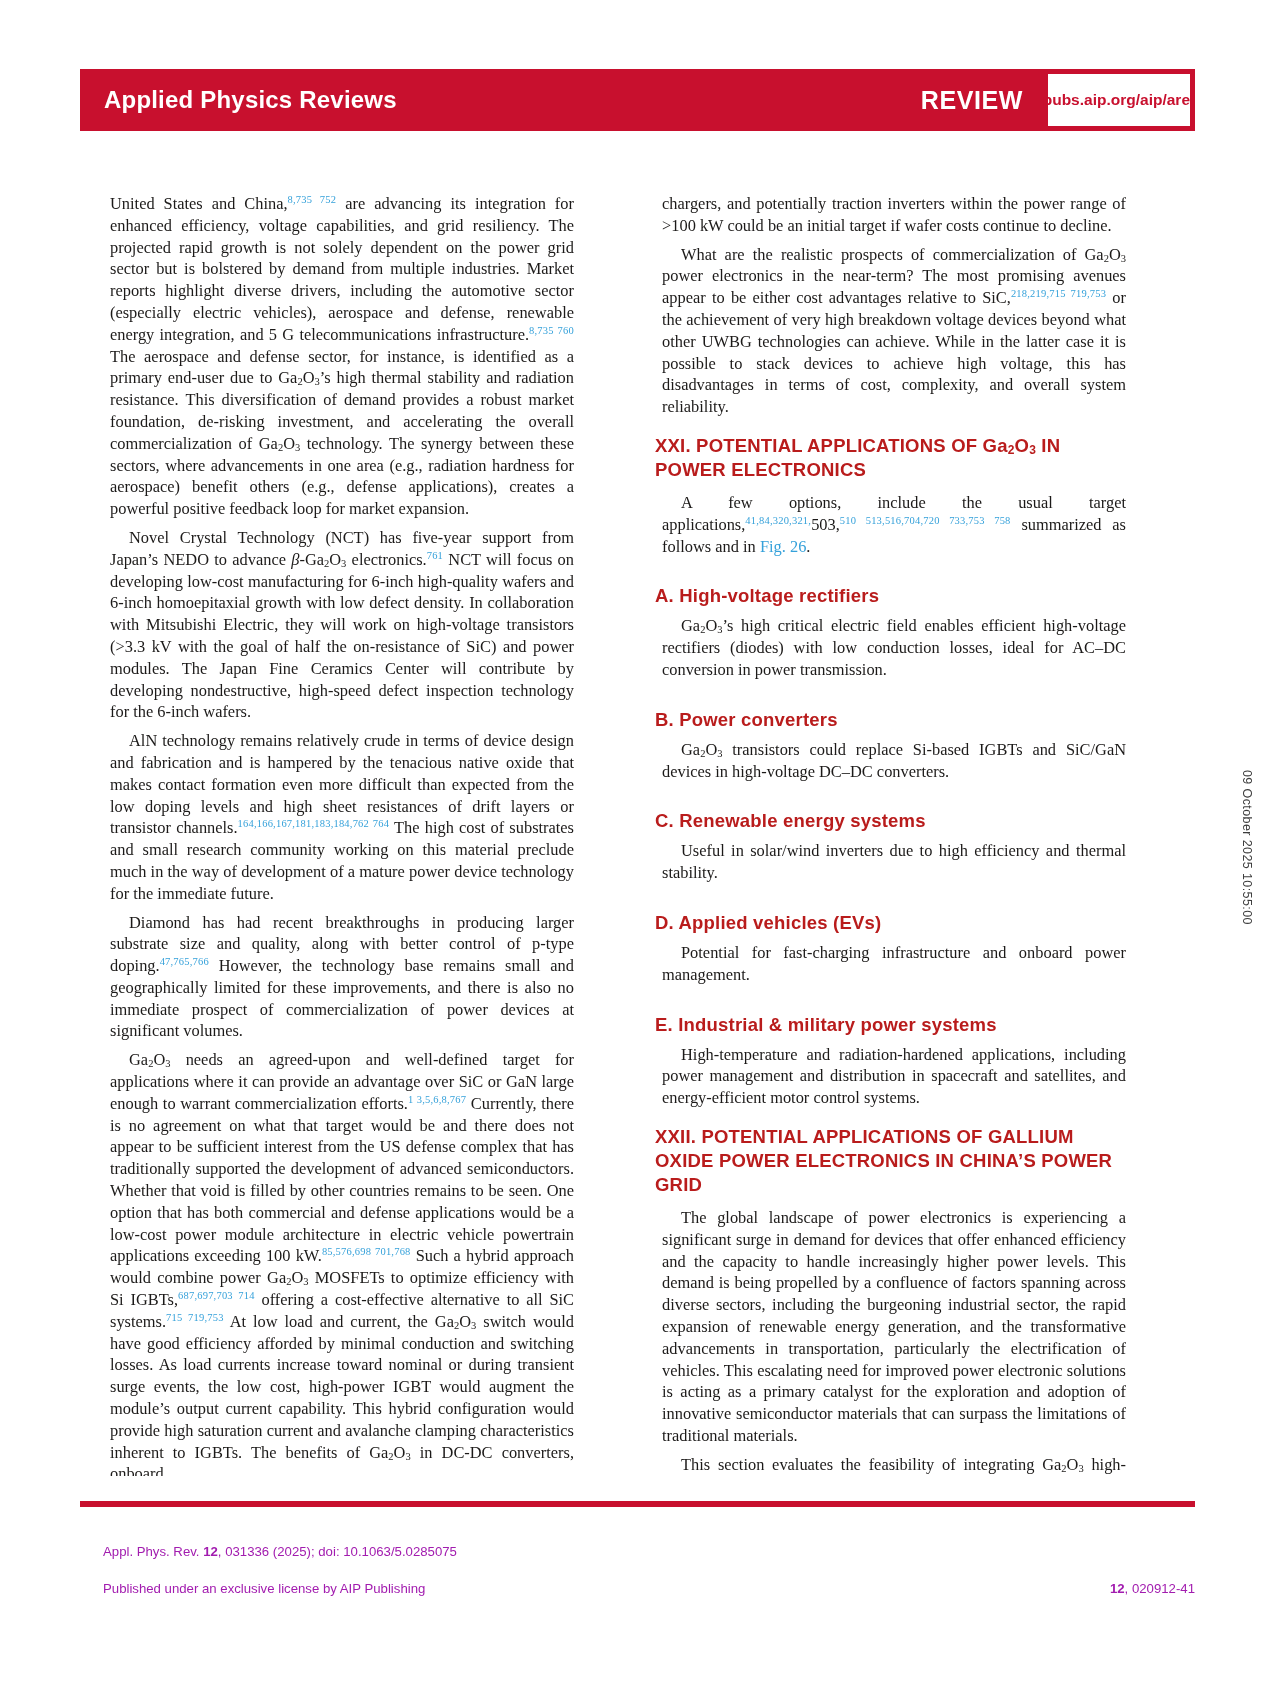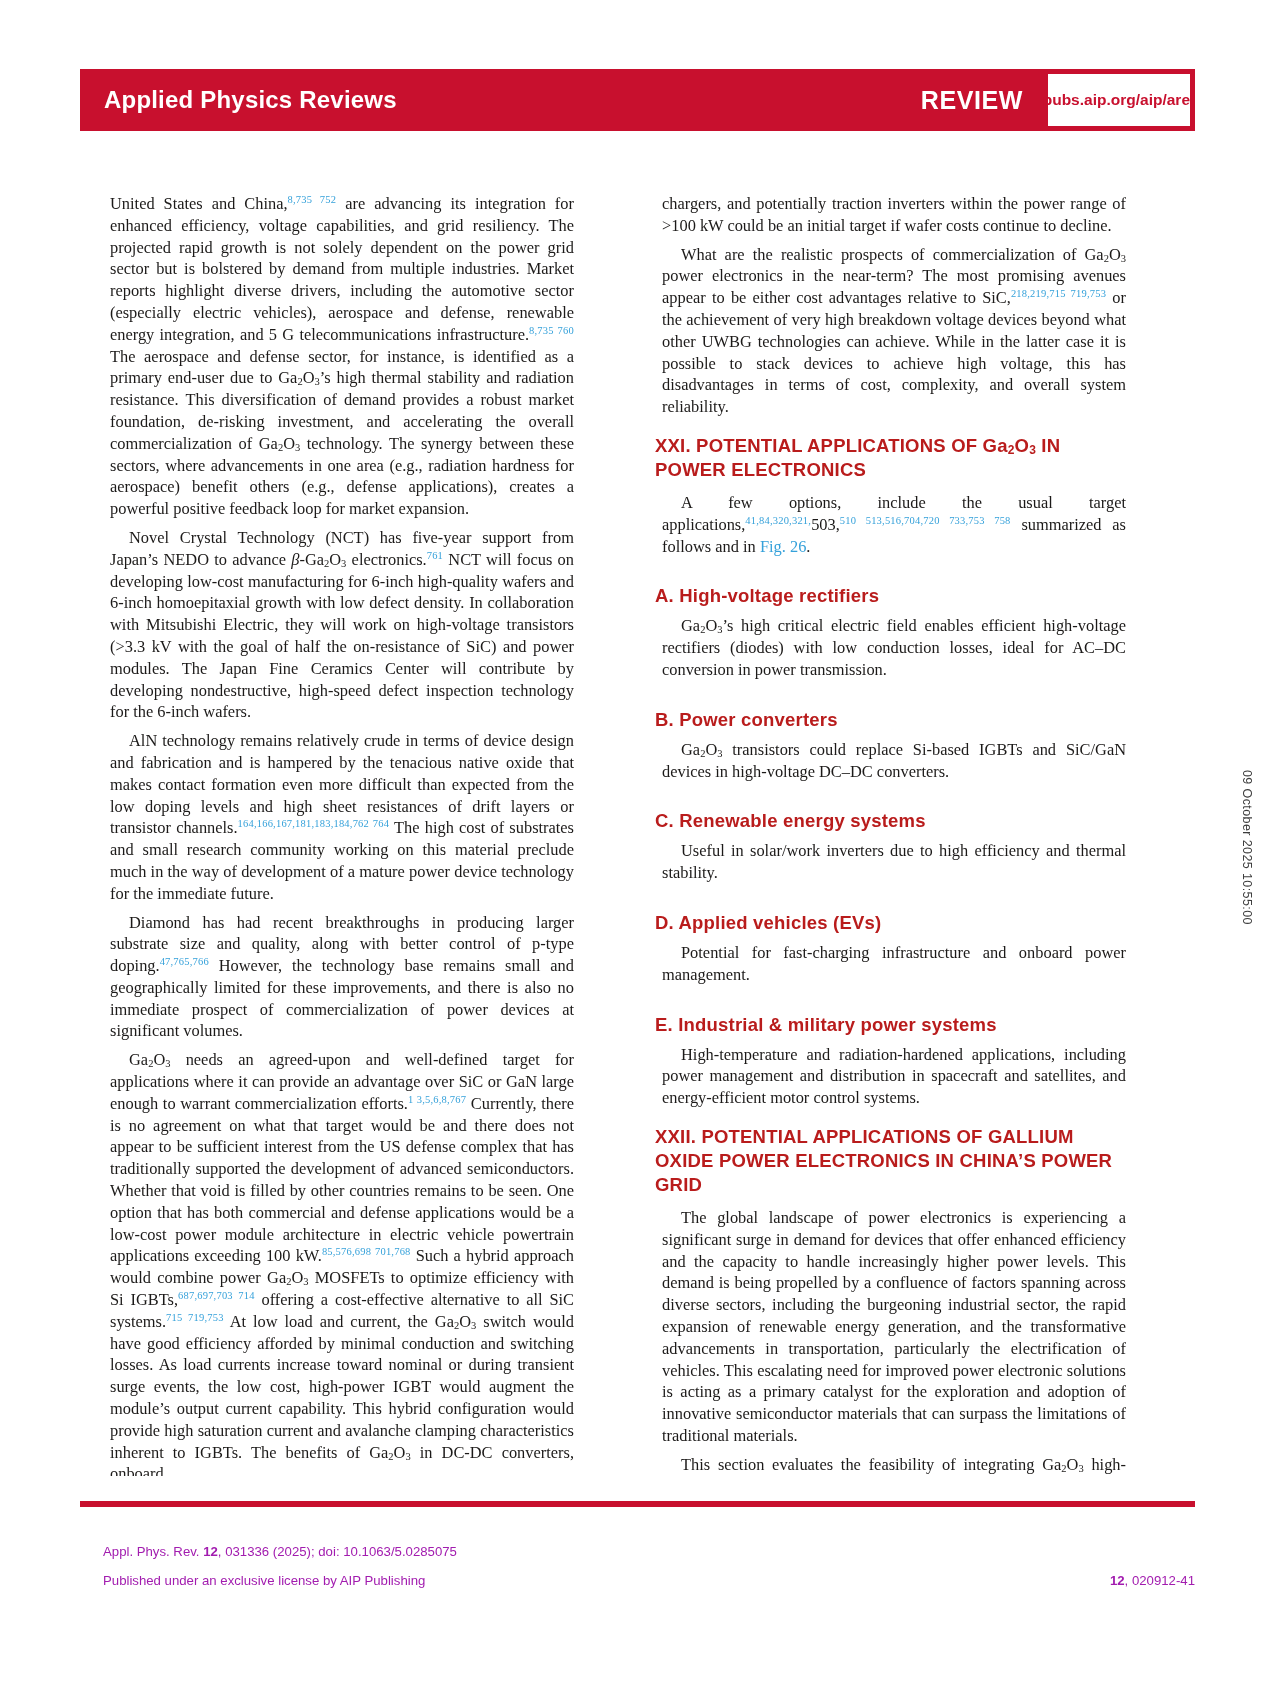--- a/index.html
+++ b/index.html
@@ -67,21 +67,21 @@
   .footer-rule{
     position:absolute;left:80px;top:1501px;width:1115px;height:6px;
     background:var(--accent-red,#C8102E);
   }
   .page-footer{
     position:absolute;left:103px;top:1544px;width:1092px;
     display:flex;justify-content:space-between;align-items:flex-end;
     font-family:"Liberation Sans","DejaVu Sans",sans-serif;
     font-size:13.2px;color:#a21caf;
   }
-  .license-line{margin-top:14px;}
+  .license-line{margin-top:22px;}
   .footer b{font-weight:bold;}
 </style>
 </head>
 <body>
 
 <header class="page-header">
   <div class="band">
     <span class="journal-title">Applied Physics Reviews</span>
     <span class="article-type">REVIEW</span>
   </div>
@@ -101,21 +101,21 @@
   <section class="col col-right">
       <p class="para">chargers, and potentially traction inverters within the power range of &gt;100 kW could be an initial target if wafer costs continue to decline.</p>
       <p class="para indent">What are the realistic prospects of commercialization of Ga<sub class="chem">2</sub>O<sub class="chem">3</sub> power electronics in the near-term? The most promising avenues appear to be either cost advantages relative to SiC,<sup class="cite">218,219,715 719,753</sup> or the achievement of very high breakdown voltage devices beyond what other UWBG technologies can achieve. While in the latter case it is possible to stack devices to achieve high voltage, this has disadvantages in terms of cost, complexity, and overall system reliability.</p>
       <h3 class="sec-heading">XXI. POTENTIAL APPLICATIONS OF Ga<sub class="chem">2</sub>O<sub class="chem">3</sub> IN POWER ELECTRONICS</h3>
       <p class="para indent">A few options, include the usual target applications,<sup class="cite">41,84,320,321,</sup>503,<sup class="cite">510 513,516,704,720 733,753 758</sup> summarized as follows and in <span class="fig-link">Fig. 26</span>.</p>
       <h3 class="sub-heading">A. High-voltage rectifiers</h3>
       <p class="para indent">Ga<sub class="chem">2</sub>O<sub class="chem">3</sub>’s high critical electric field enables efficient high-voltage rectifiers (diodes) with low conduction losses, ideal for AC–DC conversion in power transmission.</p>
       <h3 class="sub-heading">B. Power converters</h3>
       <p class="para indent">Ga<sub class="chem">2</sub>O<sub class="chem">3</sub> transistors could replace Si-based IGBTs and SiC/GaN devices in high-voltage DC–DC converters.</p>
       <h3 class="sub-heading">C. Renewable energy systems</h3>
-      <p class="para indent">Useful in solar/work inverters due to high efficiency and thermal stability.</p>
+      <p class="para indent">Useful in solar/wind inverters due to high efficiency and thermal stability.</p>
       <h3 class="sub-heading">D. Applied vehicles (EVs)</h3>
       <p class="para indent">Potential for fast-charging infrastructure and onboard power management.</p>
       <h3 class="sub-heading">E. Industrial &amp; military power systems</h3>
       <p class="para indent">High-temperature and radiation-hardened applications, including power management and distribution in spacecraft and satellites, and energy-efficient motor control systems.</p>
       <h3 class="sec-heading">XXII. POTENTIAL APPLICATIONS OF GALLIUM OXIDE POWER ELECTRONICS IN CHINA’S POWER GRID</h3>
       <p class="para indent">The global landscape of power electronics is experiencing a significant surge in demand for devices that offer enhanced efficiency and the capacity to handle increasingly higher power levels. This demand is being propelled by a confluence of factors spanning across diverse sectors, including the burgeoning industrial sector, the rapid expansion of renewable energy generation, and the transformative advancements in transportation, particularly the electrification of vehicles. This escalating need for improved power electronic solutions is acting as a primary catalyst for the exploration and adoption of innovative semiconductor materials that can surpass the limitations of traditional materials.</p>
       <p class="para indent">This section evaluates the feasibility of integrating Ga<sub class="chem">2</sub>O<sub class="chem">3</sub> high-voltage rectifiers into the power grid infrastructure of China, which has a rapidly evolving and expanding energy infrastructure.<sup class="cite">734 739,745 752</sup> To provide a broader context, a comparison will be</p>
     </section>
 </main>
 

